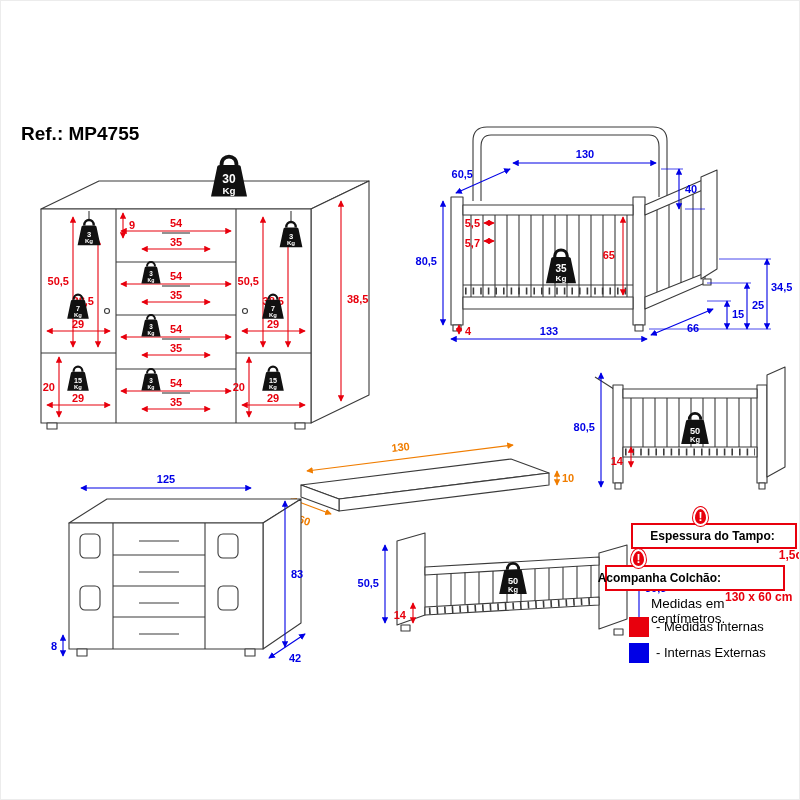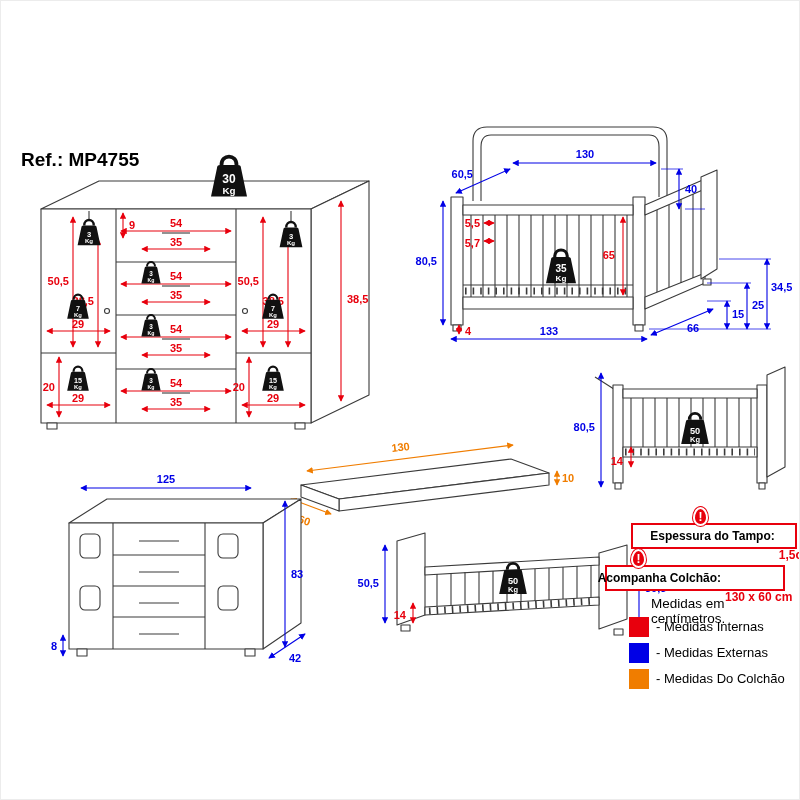--- a/index.html
+++ b/index.html
@@ -1,19 +1,19 @@
 <!DOCTYPE html>
 <html style="--internal: #e8000d; --external: #0000e6; --mattress: #f07d00; --line: #3a3a3a; --badge: #111111;"><head>
 <meta charset="utf-8">
 <style>
   html,body{margin:0;padding:0;background:#fff;}
   #stage{position:relative;width:800px;height:800px;background:#fff;overflow:hidden;
          font-family:"Liberation Sans",sans-serif;border:1px solid #ececec;box-sizing:border-box;}
   #drawing{position:absolute;left:0;top:0;}
-  .title{position:absolute;left:20px;top:148px;font-size:19px;font-weight:bold;color:#000;}
+  .title{position:absolute;left:20px;top:122px;font-size:19px;font-weight:bold;color:#000;}
   
   .f{fill:none;stroke:var(--line,#3a3a3a);stroke-width:1.1;stroke-linejoin:round;}
   .fw{fill:#ffffff;stroke:var(--line,#3a3a3a);stroke-width:1.1;stroke-linejoin:round;}
   .hatch{fill:none;stroke:var(--line,#3a3a3a);stroke-width:7;stroke-dasharray:1.6,6;}
   
   .li{stroke:var(--internal,#e8000d);stroke-width:1.1;fill:none;}
   .le{stroke:var(--external,#0000e6);stroke-width:1.1;fill:none;}
   .lo{stroke:var(--mattress,#f07d00);stroke-width:1.1;fill:none;}
   .ext{stroke-width:0.8;opacity:.9;}
   
@@ -401,22 +401,16 @@
   <div class="leg-item" style="top:616px;">
     <svg width="20" height="20">
         <rect width="20" height="20" fill="#e8000d"></rect>
       </svg>
     <span class="leg-label">- Medidas Internas</span>
   </div>
   <div class="leg-item" style="top:642px;">
     <svg width="20" height="20">
         <rect width="20" height="20" fill="#0000e6"></rect>
       </svg>
-    <span class="leg-label">- Medidas Externas</span>
+    <span class="leg-label">- Internas Externas</span>
   </div>
-  <div class="leg-item" style="top:668px;">
-    <svg width="20" height="20">
-        <rect width="20" height="20" fill="#f07d00"></rect>
-      </svg>
-    <span class="leg-label">- Medidas Do Colchão</span>
-  </div>
 
 </div>
 
 </body></html>

